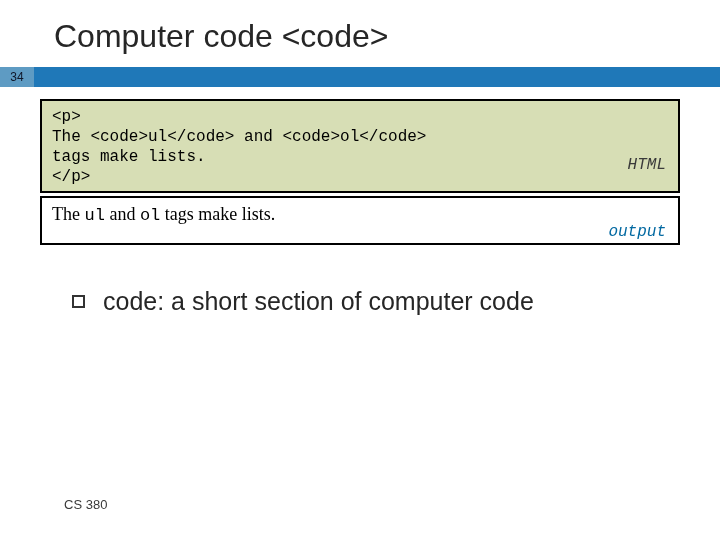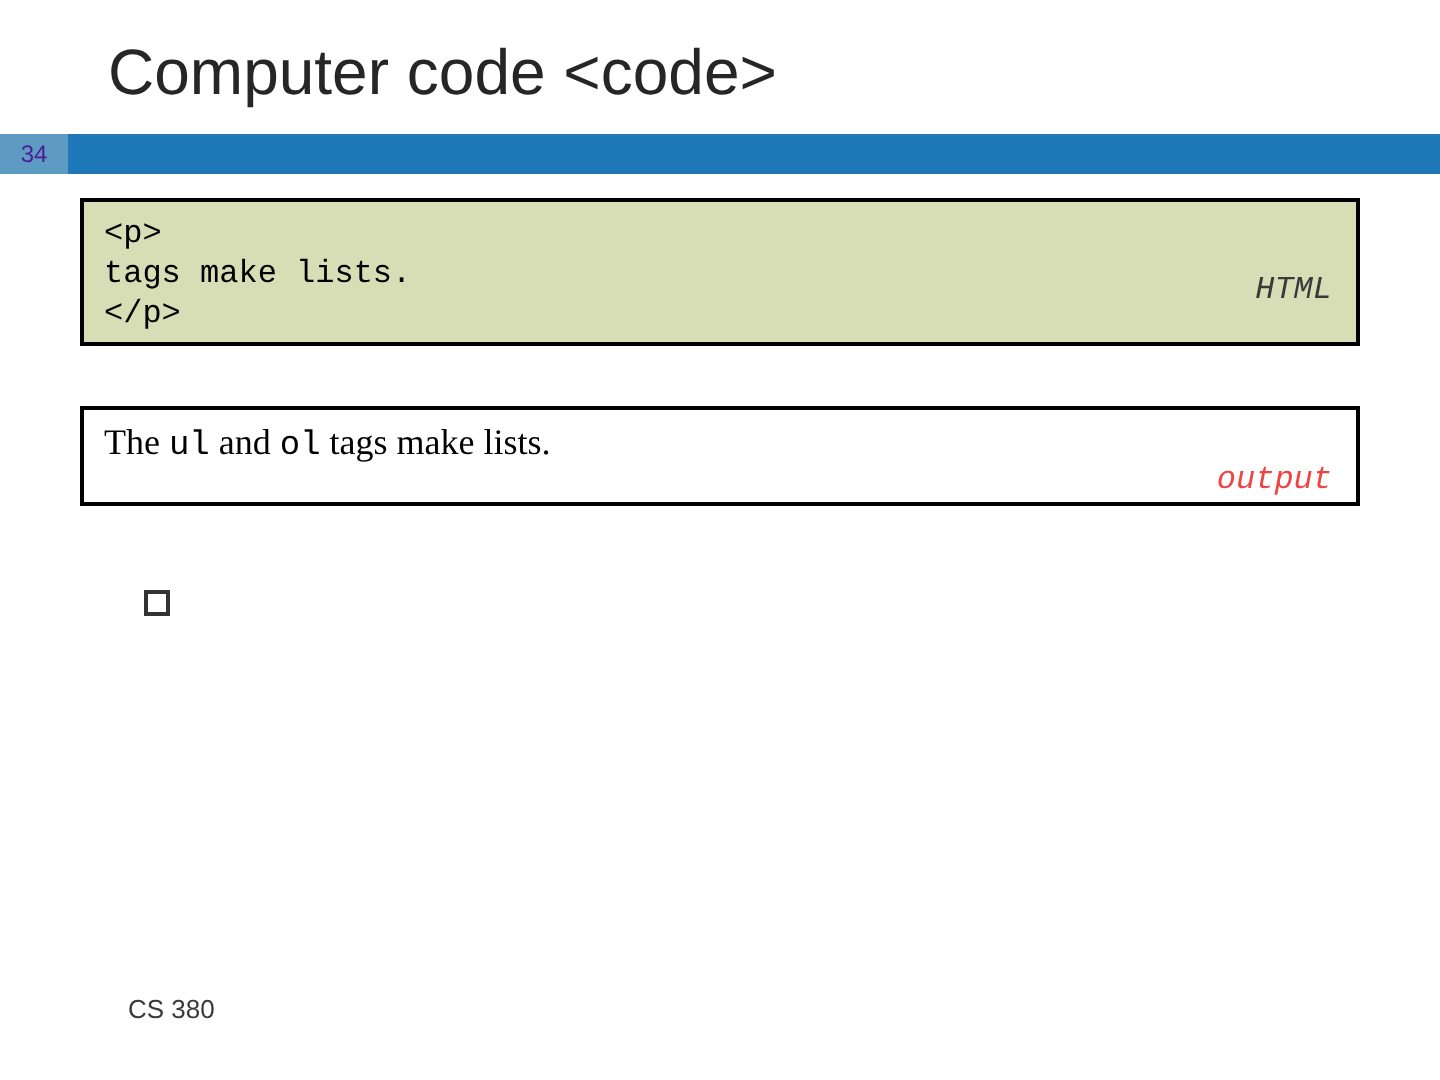--- a/index.html
+++ b/index.html
@@ -22,21 +22,21 @@
     background: #1F78B8;
     position: relative;
   }
   .slidenum {
     position: absolute;
     left: 0;
     top: 0;
     height: 20px;
     width: 34px;
     background: #5E9BC3;
-    color: #4c1d95;
+    color: #0f172a;
     font-size: 12px;
     line-height: 20px;
     text-align: center;
   }
   .codebox {
     margin: 12px 40px 0 40px;
     border: 2px solid #000;
     background: #D7DEB5;
     padding: 6px 10px 4px 10px;
     position: relative;
@@ -48,40 +48,40 @@
   .codebox .lang {
     position: absolute;
     right: 12px;
     bottom: 16px;
     font-style: italic;
     font-family: "Courier New", monospace;
     color: #3a3a3a;
     font-size: 16px;
   }
   .outbox {
-    margin: 30px 40px 0 40px;
+    margin: 3px 40px 0 40px;
     border: 2px solid #000;
     background: #fff;
     padding: 6px 10px 18px 10px;
     position: relative;
     font-family: "Times New Roman", serif;
     font-size: 18px;
     color: #000;
   }
   .outbox .innercode {
     font-family: "Courier New", monospace;
     font-size: 17px;
   }
   .outbox .lang {
     position: absolute;
     right: 12px;
     bottom: 2px;
     font-style: italic;
     font-family: "Courier New", monospace;
-    color: #ef4444;
+    color: #0369a1;
     font-size: 16px;
   }
   .bullets {
     margin: 42px 0 0 72px;
   }
   .bullet-row {
     display: flex;
     align-items: center;
     gap: 18px;
   }
@@ -108,29 +108,31 @@
 <body>
 
 <h1 class="title">Computer code &lt;code&gt;</h1>
 
 <div class="bluebar">
   <div class="slidenum">34</div>
 </div>
 
 <div class="codebox">
   <div>&lt;p&gt;</div>
+  <div>The &lt;code&gt;ul&lt;/code&gt; and &lt;code&gt;ol&lt;/code&gt;</div>
   <div>tags make lists.</div>
   <div>&lt;/p&gt;</div>
   <div class="lang">HTML</div>
 </div>
 
 <div class="outbox">
   <span>The </span><span class="innercode">ul</span><span> and </span><span class="innercode">ol</span><span> tags make lists.</span>
   <div class="lang">output</div>
 </div>
 
 <div class="bullets">
   <div class="bullet-row">
     <div class="bullet-mark"></div>
+    <div class="bullet-text">code: a short section of computer code</div>
   </div>
 </div>
 
 <div class="footer">CS 380</div>
 
 </body></html>

